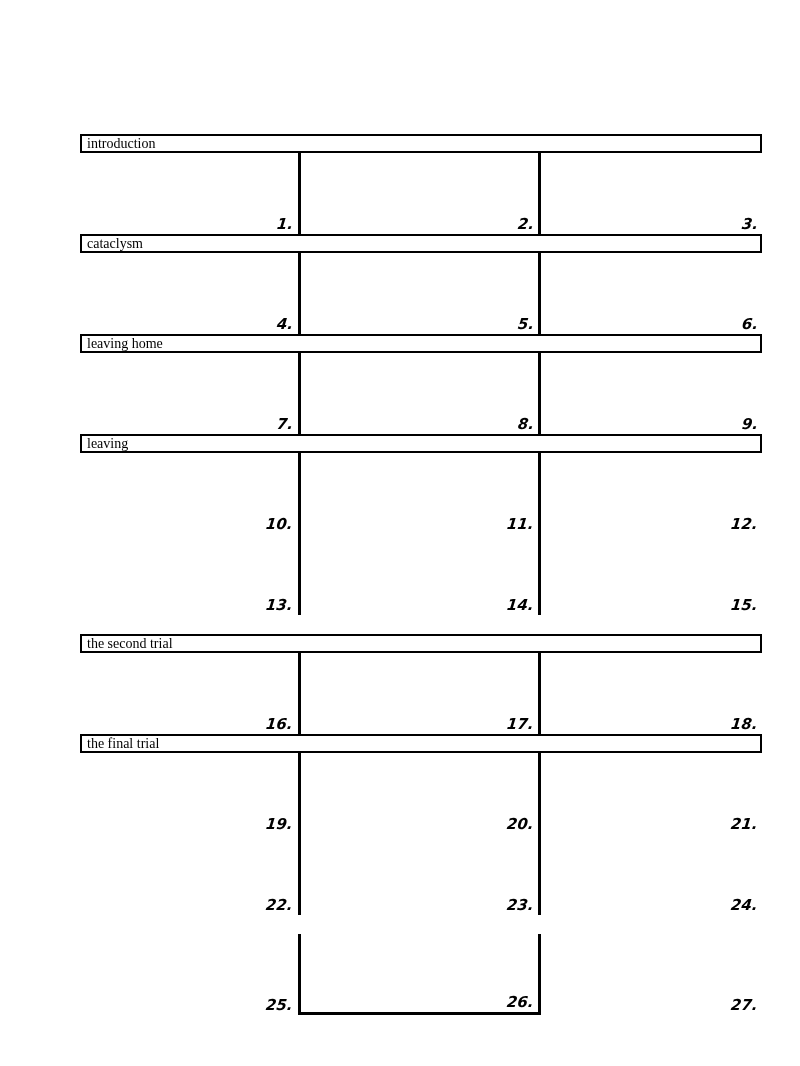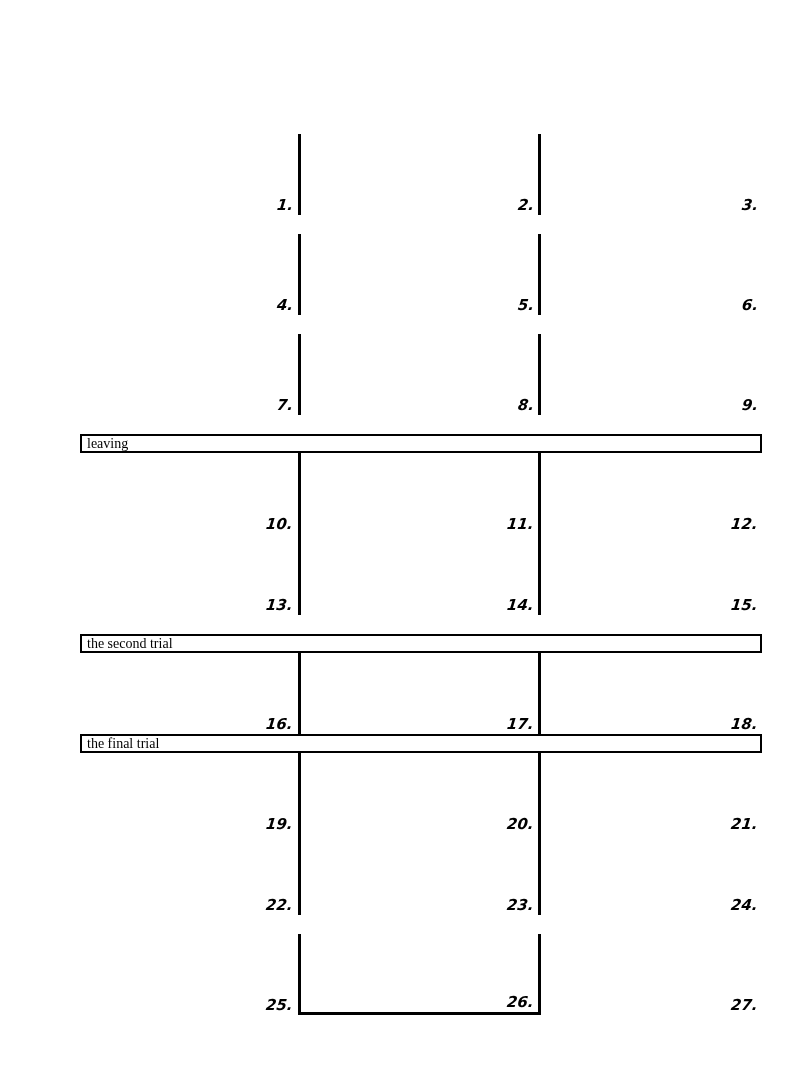--- a/index.html
+++ b/index.html
@@ -77,48 +77,57 @@
   .cell-left  .cell-number { right: 5px; }
   .cell-mid   .cell-number { right: 4px; }
   .cell-right .cell-number { right: 4px; }
 </style>
 </head>
 <body>
 
 <div id="page">
   <div id="sections">
   <div class="story-section">
+    <div class="header-bar">
+      <span class="header-label">introduction</span>
+    </div>
     <div class="content-row">
       <div class="cell cell-left">
         <span class="cell-number">1.</span>
       </div>
       <div class="cell cell-mid">
         <span class="cell-number">2.</span>
       </div>
       <div class="cell cell-right">
         <span class="cell-number">3.</span>
       </div>
     </div>
   </div>
 
   <div class="story-section">
+    <div class="header-bar">
+      <span class="header-label">cataclysm</span>
+    </div>
     <div class="content-row">
       <div class="cell cell-left">
         <span class="cell-number">4.</span>
       </div>
       <div class="cell cell-mid">
         <span class="cell-number">5.</span>
       </div>
       <div class="cell cell-right">
         <span class="cell-number">6.</span>
       </div>
     </div>
   </div>
 
   <div class="story-section">
+    <div class="header-bar">
+      <span class="header-label">leaving home</span>
+    </div>
     <div class="content-row">
       <div class="cell cell-left">
         <span class="cell-number">7.</span>
       </div>
       <div class="cell cell-mid">
         <span class="cell-number">8.</span>
       </div>
       <div class="cell cell-right">
         <span class="cell-number">9.</span>
       </div>

